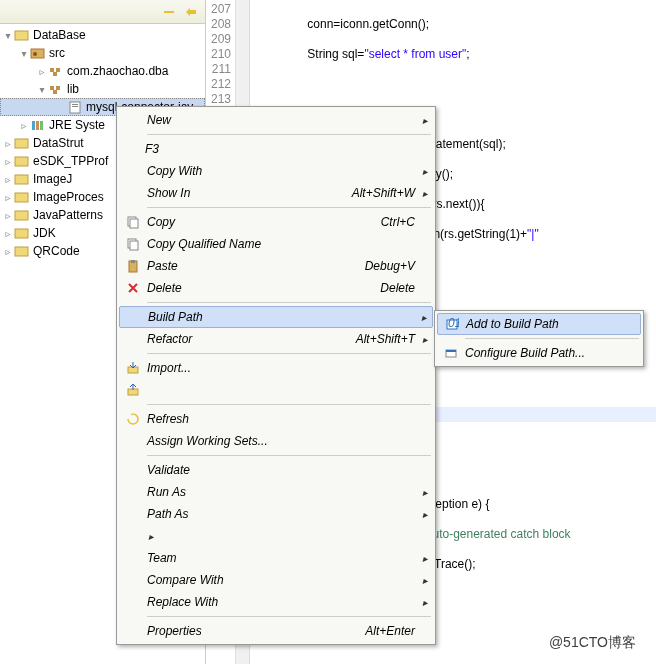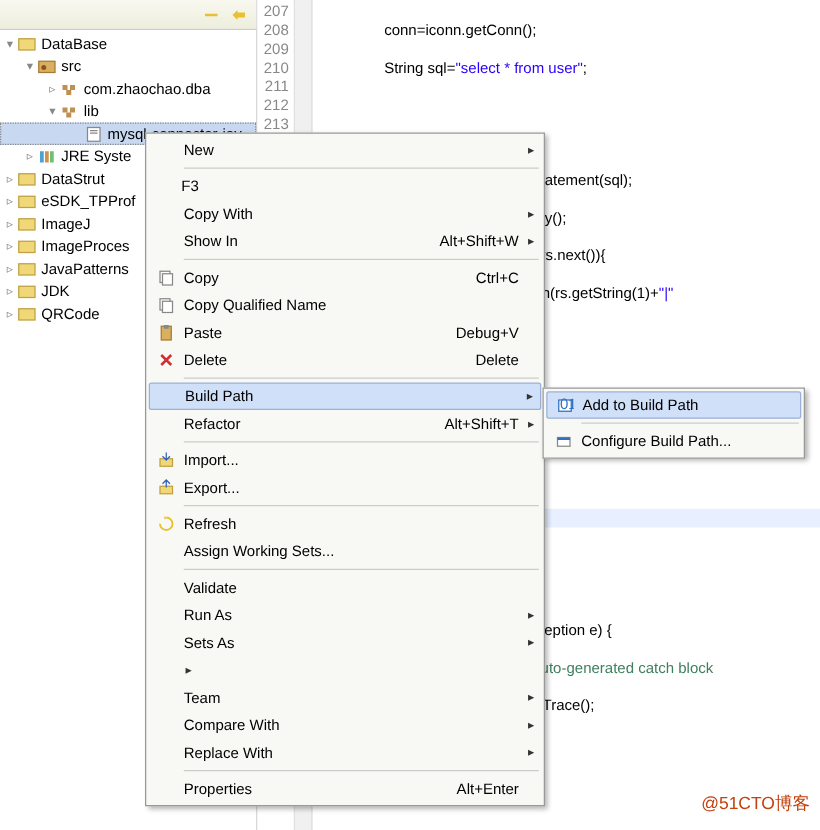--- a/index.html
+++ b/index.html
@@ -18,29 +18,29 @@
 .gutter { width: 14px; background: #f0f0f0; border-right: 1px solid #ddd; }
 .code-lines { flex: 1; font-family: Consolas, monospace; font-size: 12px; line-height: 15px; padding-top: 2px; padding-left: 4px; white-space: pre; }
 .code-line { height: 15px; }
 .code-line.hl { background: #e8f0ff; }
 .kw { color: #7f0055; font-weight: bold; }
 .str { color: #2a00ff; }
 .com { color: #3f7f5f; }
 .todo { color: #7f9fbf; font-weight: bold; }
 .context-menu { position: absolute; top: 106px; left: 116px; width: 320px; background: #f8f8f5; border: 1px solid #999; box-shadow: 2px 2px 4px rgba(0,0,0,0.3); z-index: 100; padding: 2px; }
 .menu-icon-col { width: 24px; display: inline-flex; align-items: center; justify-content: center; }
-.menu-item { display: flex; align-items: center; height: 22px; padding: 0 2px; cursor: default; }
+.menu-item { display: flex; align-items: center; height: 22px; padding: 0 2px; cursor: default; font-style: italic; }
 .menu-item.hover { background: #d0e0f8; border: 1px solid #9ab0d8; border-radius: 2px; }
 .menu-label { flex: 1; padding-left: 2px; }
 .menu-shortcut { color: #000000; padding-right: 4px; }
 .menu-arrow { width: 12px; text-align: center; color: #333; font-size: 10px; }
 .menu-sep { height: 1px; background: #ccc; margin: 3px 2px 3px 28px; }
 .submenu { position: absolute; top: 310px; left: 434px; width: 210px; background: #f8f8f5; border: 1px solid #999; box-shadow: 2px 2px 4px rgba(0,0,0,0.3); z-index: 101; padding: 2px; }
 .watermark { position: absolute; top: 332px; left: 170px; color: #ddd; font-size: 16px; z-index: 50; pointer-events: none; }
-.wm2 { position: absolute; bottom: 12px; right: 8px; color: #c2410c; font-size: 14px; pointer-events: none; }
+.wm2 { position: absolute; bottom: 12px; right: 20px; color: #404040; font-size: 14px; pointer-events: none; }
 </style>
 </head>
 <body>
 
 <div class="container">
   <div class="sidebar">
     <div class="toolbar">
       <div class="toolbar-btn">
           <svg width="14" height="14">
             <rect x="2" y="6" width="10" height="2" fill="#e8c030"></rect>
@@ -326,21 +326,20 @@
       <span class="menu-label">Import...</span>
       <span class="menu-arrow"></span>
     </div>
   <div class="menu-item">
       <span class="menu-icon-col">
         <svg width="14" height="14">
           <rect x="2" y="6" width="10" height="6" fill="#f0d878" stroke="#c0a040"></rect>
           <path d="M7 7 L7 1 M4 4 L7 1 L10 4" stroke="#3060c0" fill="none"></path>
         </svg>
       </span>
-      <span class="menu-label">Export...</span>
       <span class="menu-arrow"></span>
     </div>
   <div class="menu-sep"></div>
   <div class="menu-item">
       <span class="menu-icon-col">
         <svg width="14" height="14">
           <path d="M7 2 A5 5 0 1 1 2 7" stroke="#e8c030" fill="none" stroke-width="1.5"></path>
           <path d="M5 1 L7 2 L6 4" fill="#e8c030"></path>
         </svg>
       </span>
@@ -358,21 +357,21 @@
       <span class="menu-label">Validate</span>
       <span class="menu-arrow"></span>
     </div>
   <div class="menu-item">
       <span class="menu-icon-col"></span>
       <span class="menu-label">Run As</span>
       <span class="menu-arrow">▸</span>
     </div>
   <div class="menu-item">
       <span class="menu-icon-col"></span>
-      <span class="menu-label">Sets As</span>
+      <span class="menu-label">Path As</span>
       <span class="menu-arrow">▸</span>
     </div>
   <div class="menu-item">
       <span class="menu-icon-col"></span>
       <span class="menu-arrow">▸</span>
     </div>
   <div class="menu-item">
       <span class="menu-icon-col"></span>
       <span class="menu-label">Team</span>
       <span class="menu-arrow">▸</span>

